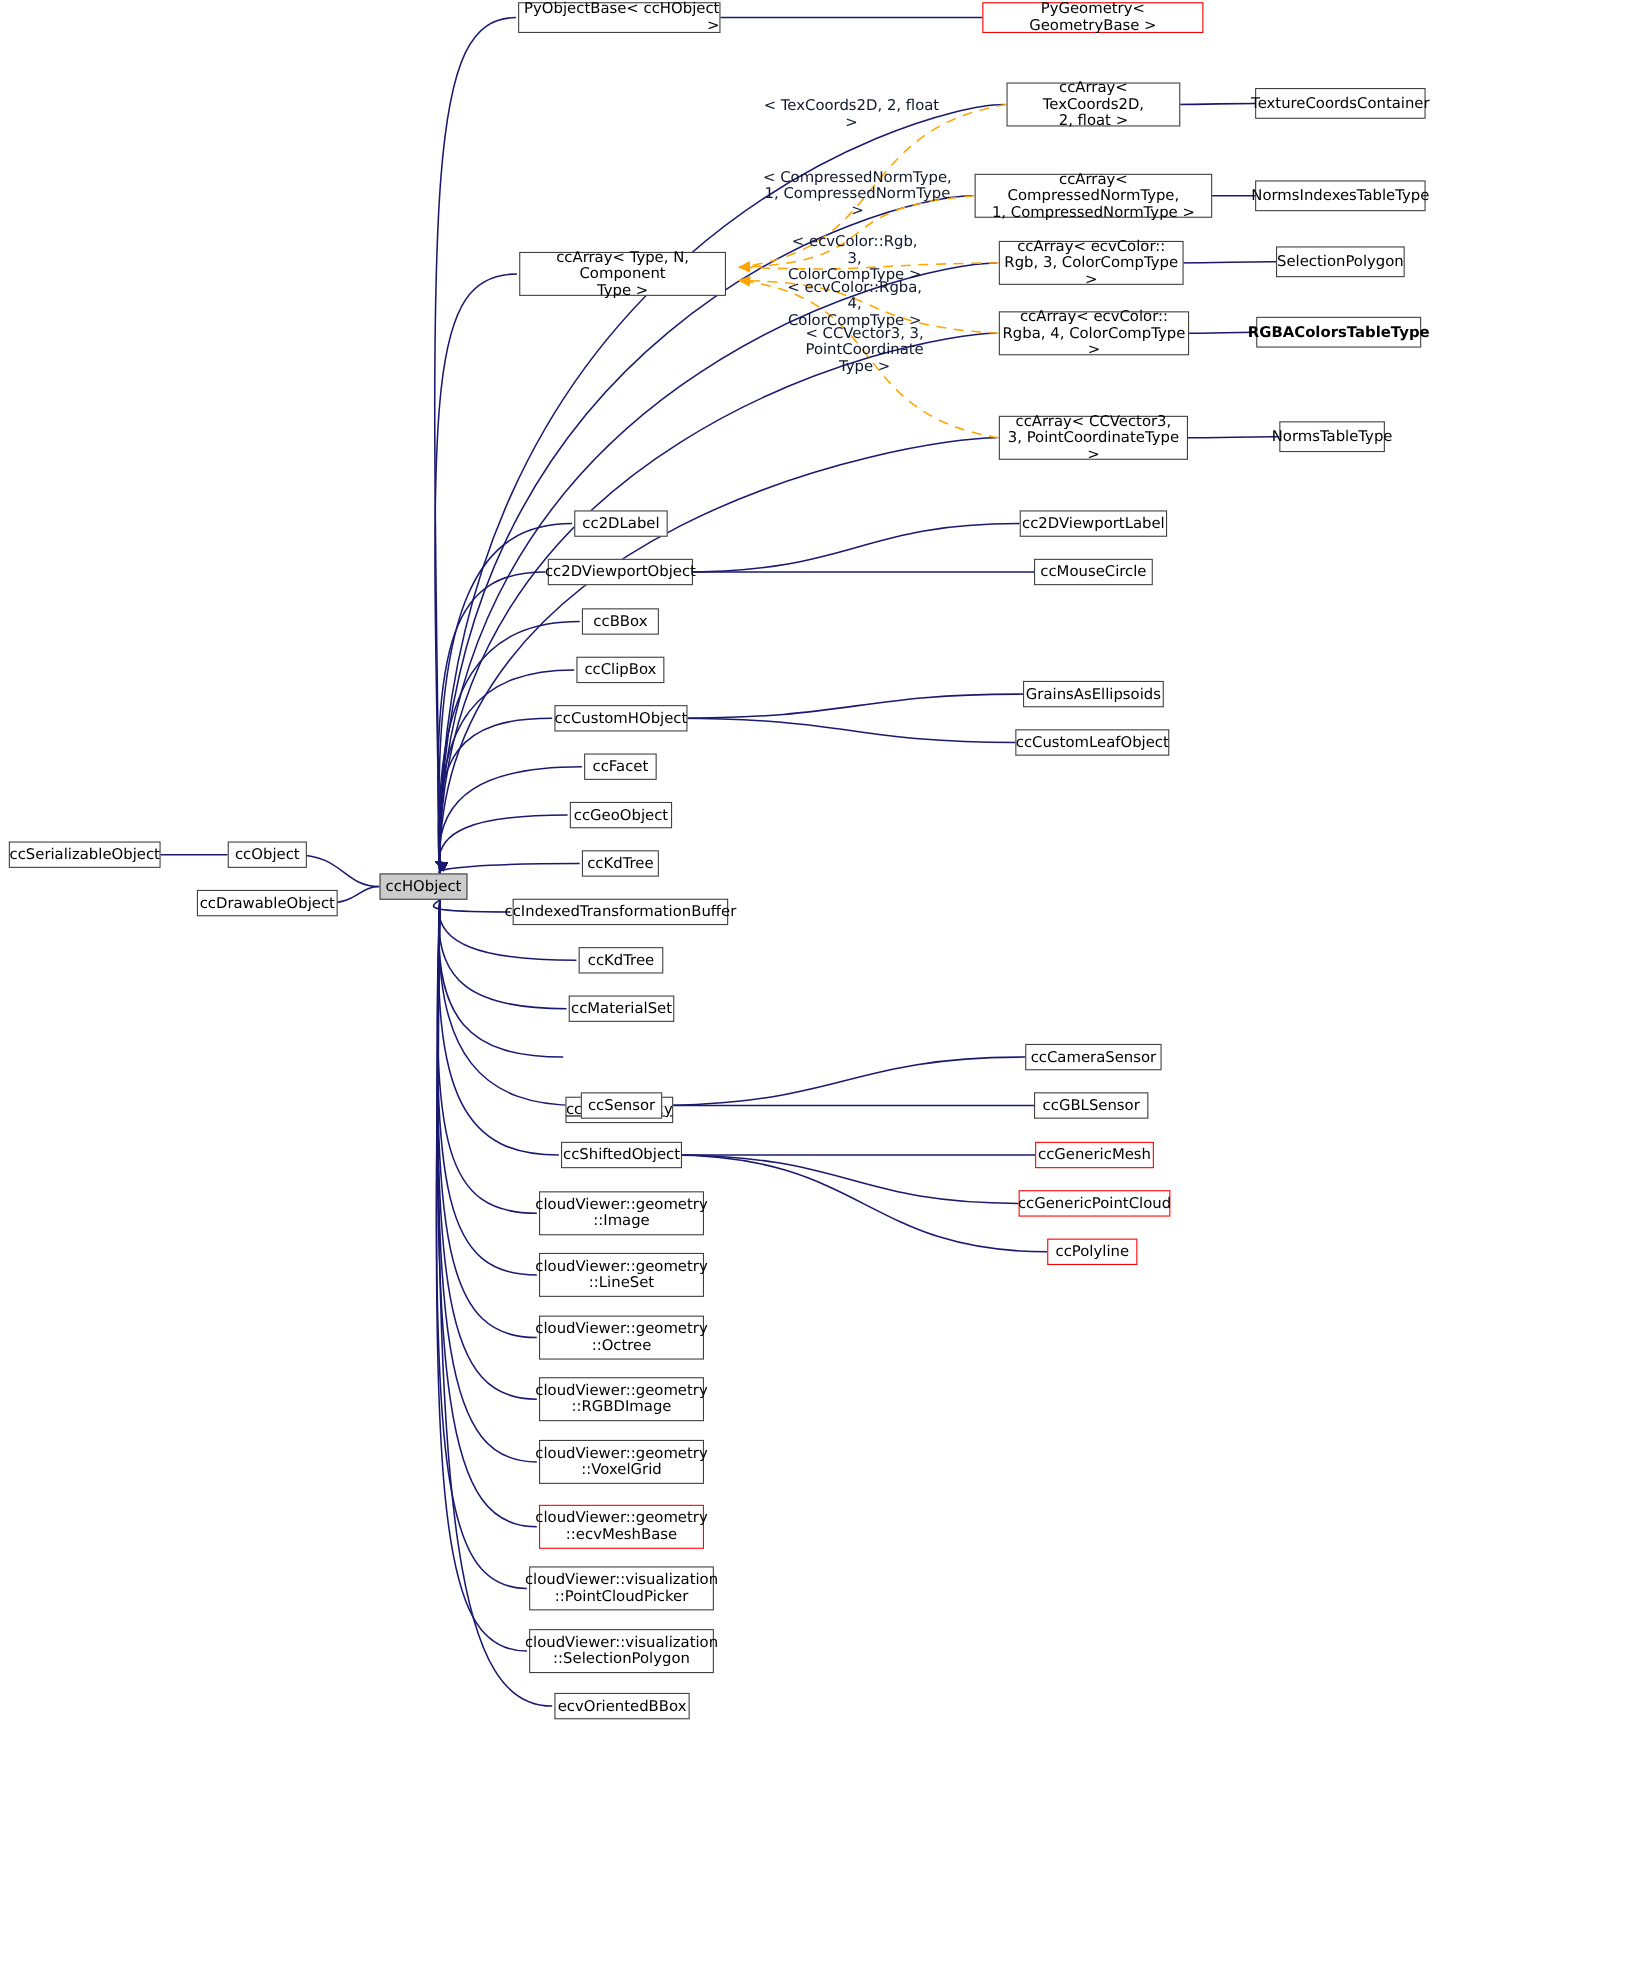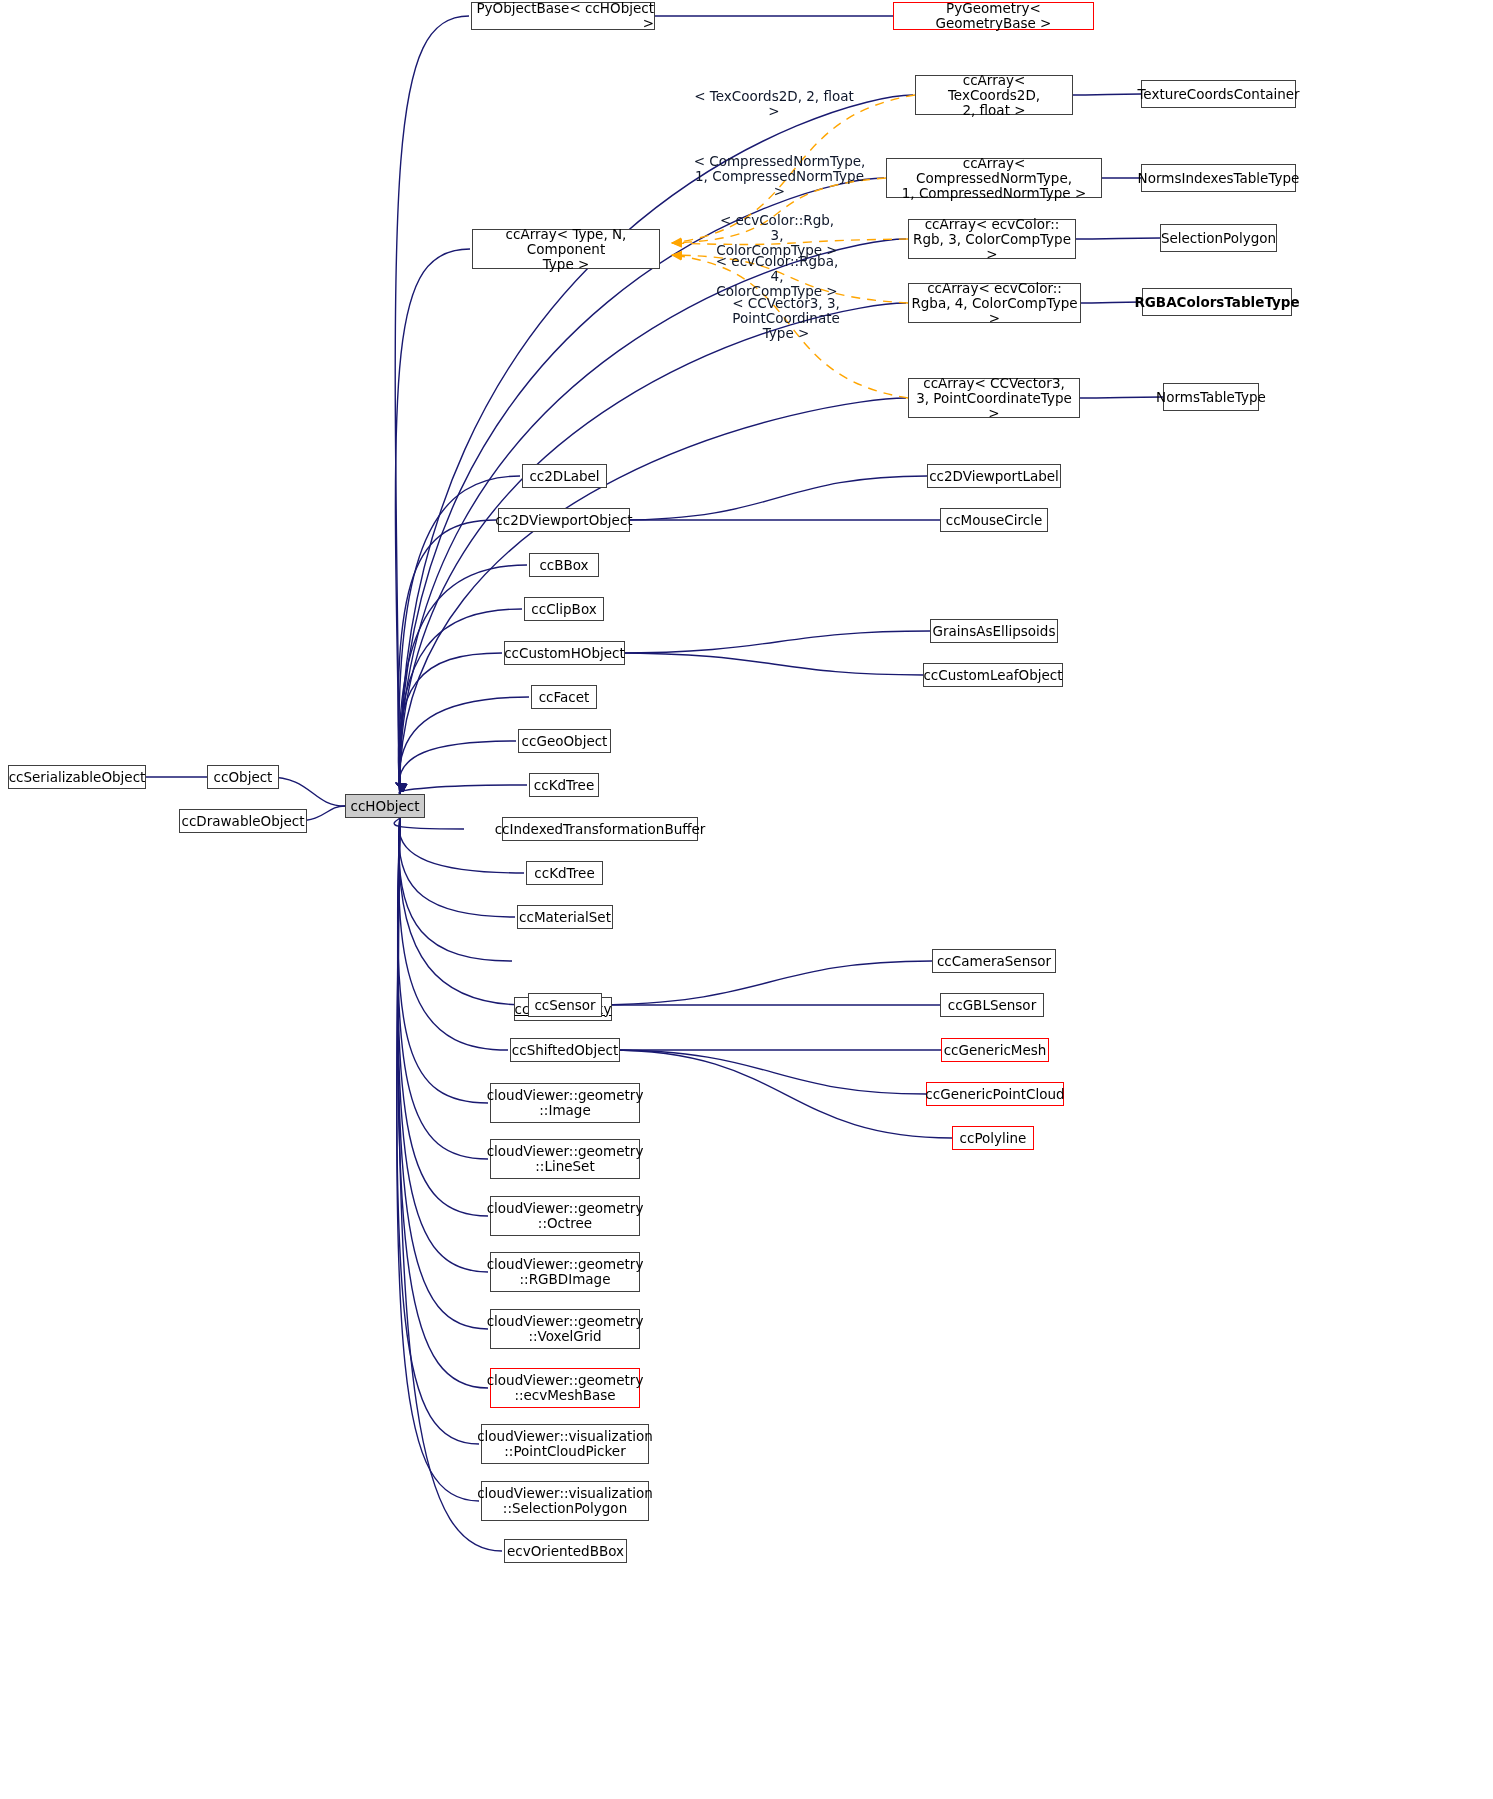--- a/index.html
+++ b/index.html
@@ -160,21 +160,21 @@
     <div class="node" style="left: 504px; top: 641px; width: 121px; height: 24px;">ccCustomHObject</div>
     <div class="node" style="left: 930px; top: 619px; width: 128px; height: 24px;">GrainsAsEllipsoids</div>
     <div class="node" style="left: 923px; top: 663px; width: 140px; height: 24px;">ccCustomLeafObject</div>
     <div class="node" style="left: 531px; top: 685px; width: 66px; height: 24px;">ccFacet</div>
     <div class="node" style="left: 518px; top: 729px; width: 93px; height: 24px;">ccGeoObject</div>
     <div class="node" style="left: 529px; top: 773px; width: 70px; height: 24px;">ccKdTree</div>
     <div class="node current" style="left: 345px; top: 794px; width: 80px; height: 24px;">ccHObject</div>
     <div class="node" style="left: 8px; top: 765px; width: 138px; height: 24px;">ccSerializableObject</div>
     <div class="node" style="left: 207px; top: 765px; width: 72px; height: 24px;">ccObject</div>
     <div class="node" style="left: 179px; top: 809px; width: 128px; height: 24px;">ccDrawableObject</div>
-    <div class="node" style="left: 466px; top: 817px; width: 196px; height: 24px; margin-left: 36px;">ccIndexedTransformationBuffer</div>
+    <div class="node" style="left: 466px; top: 817px; width: 196px; height: 24px;">ccIndexedTransformationBuffer</div>
     <div class="node" style="left: 526px; top: 861px; width: 77px; height: 24px;">ccKdTree</div>
     <div class="node" style="left: 517px; top: 905px; width: 96px; height: 24px;">ccMaterialSet</div>
     <div class="node" style="left: 514px; top: 997px; width: 98px; height: 24px; text-decoration: underline;">ccOctreeProxy</div>
     <div class="node" style="left: 932px; top: 949px; width: 124px; height: 24px;">ccCameraSensor</div>
     <div class="node" style="left: 528px; top: 993px; width: 74px; height: 24px;">ccSensor</div>
     <div class="node" style="left: 940px; top: 993px; width: 104px; height: 24px;">ccGBLSensor</div>
     <div class="node" style="left: 510px; top: 1038px; width: 110px; height: 24px;">ccShiftedObject</div>
     <div class="node red" style="left: 941px; top: 1038px; width: 108px; height: 24px;">ccGenericMesh</div>
     <div class="node red" style="left: 926px; top: 1082px; width: 138px; height: 24px;">ccGenericPointCloud</div>
     <div class="node red" style="left: 952px; top: 1126px; width: 82px; height: 24px;">ccPolyline</div>

